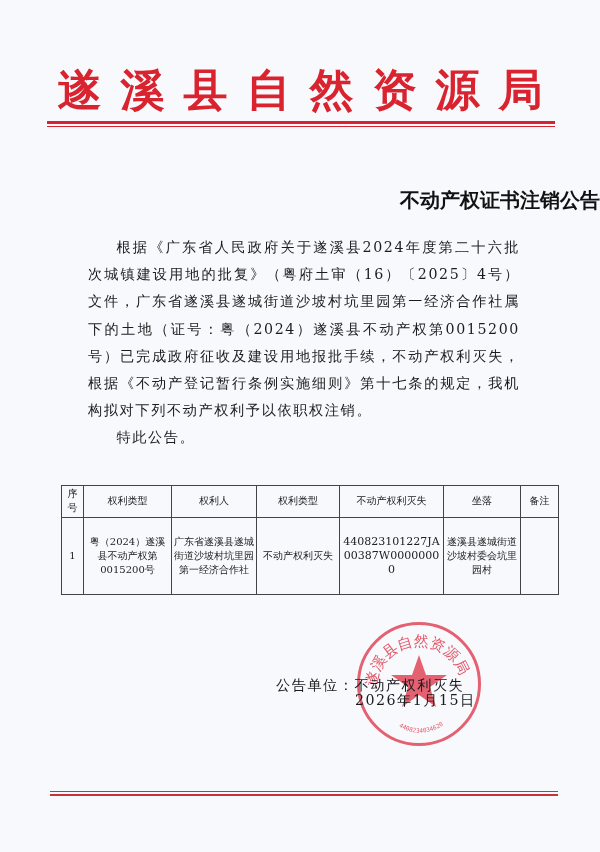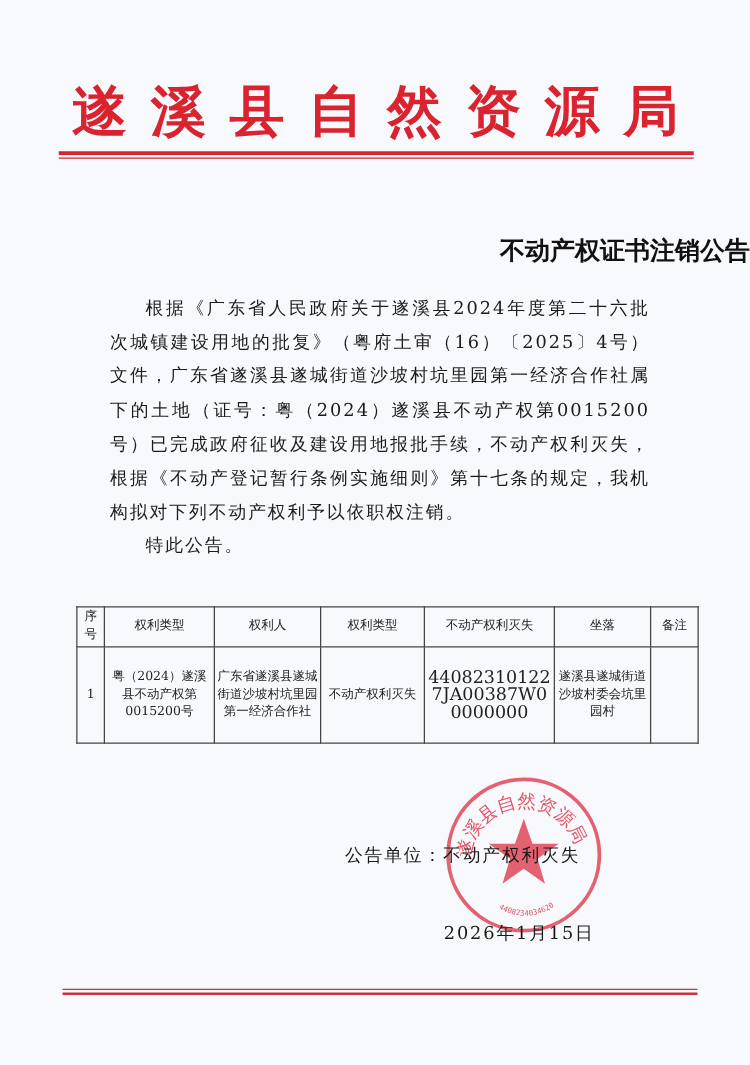--- a/index.html
+++ b/index.html
@@ -36,27 +36,27 @@
     border-collapse: collapse; table-layout: fixed; color: #222;
   }
   table.records th, table.records td {
     border: 1px solid #444; text-align: center; vertical-align: middle; padding: 0 2px;
   }
   table.records th {
     height: 31px; font-family: Liberation Mono, monospace; font-weight: normal;
     font-size: 10px; line-height: 14px;
   }
   table.records td { height: 76px; font-size: 10px; line-height: 14px; }
-  table.records td.mono { font-size: 14px; word-break: break-all; }
+  table.records td.mono { font-size: 11px; word-break: break-all; }
   .signature {
     position: absolute; left: 276px; top: 674px; font-size: 14.2px;
     letter-spacing: 1.5px; line-height: 22px; z-index: 2;
   }
   .date {
-    position: absolute; left: 355px; top: 736px; font-size: 14.2px;
+    position: absolute; left: 355px; top: 689px; font-size: 14.2px;
     letter-spacing: 1.5px; line-height: 22px; z-index: 2;
   }
   .seal {
     position: absolute; left: 357px; top: 622px; width: 124px; height: 124px;
     border: 3px solid rgba(222,50,70,0.85); border-radius: 50%; box-sizing: border-box;
     z-index: 1; opacity: 0.9;
   }
   .seal svg { position: absolute; left: 0; top: 0; }
 </style>
 </head>

